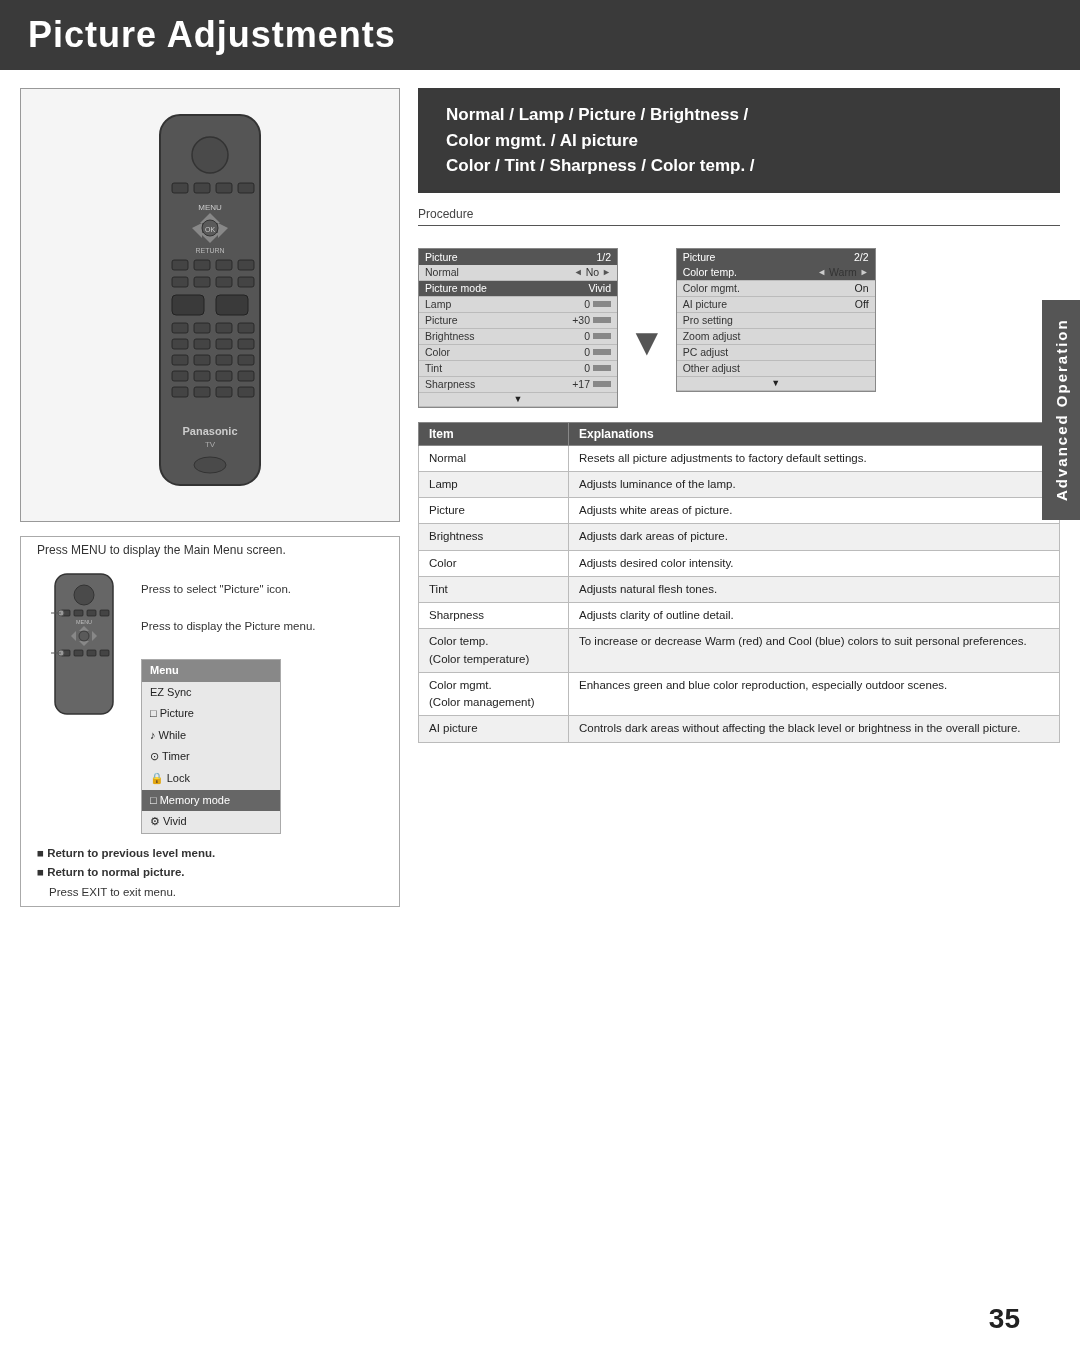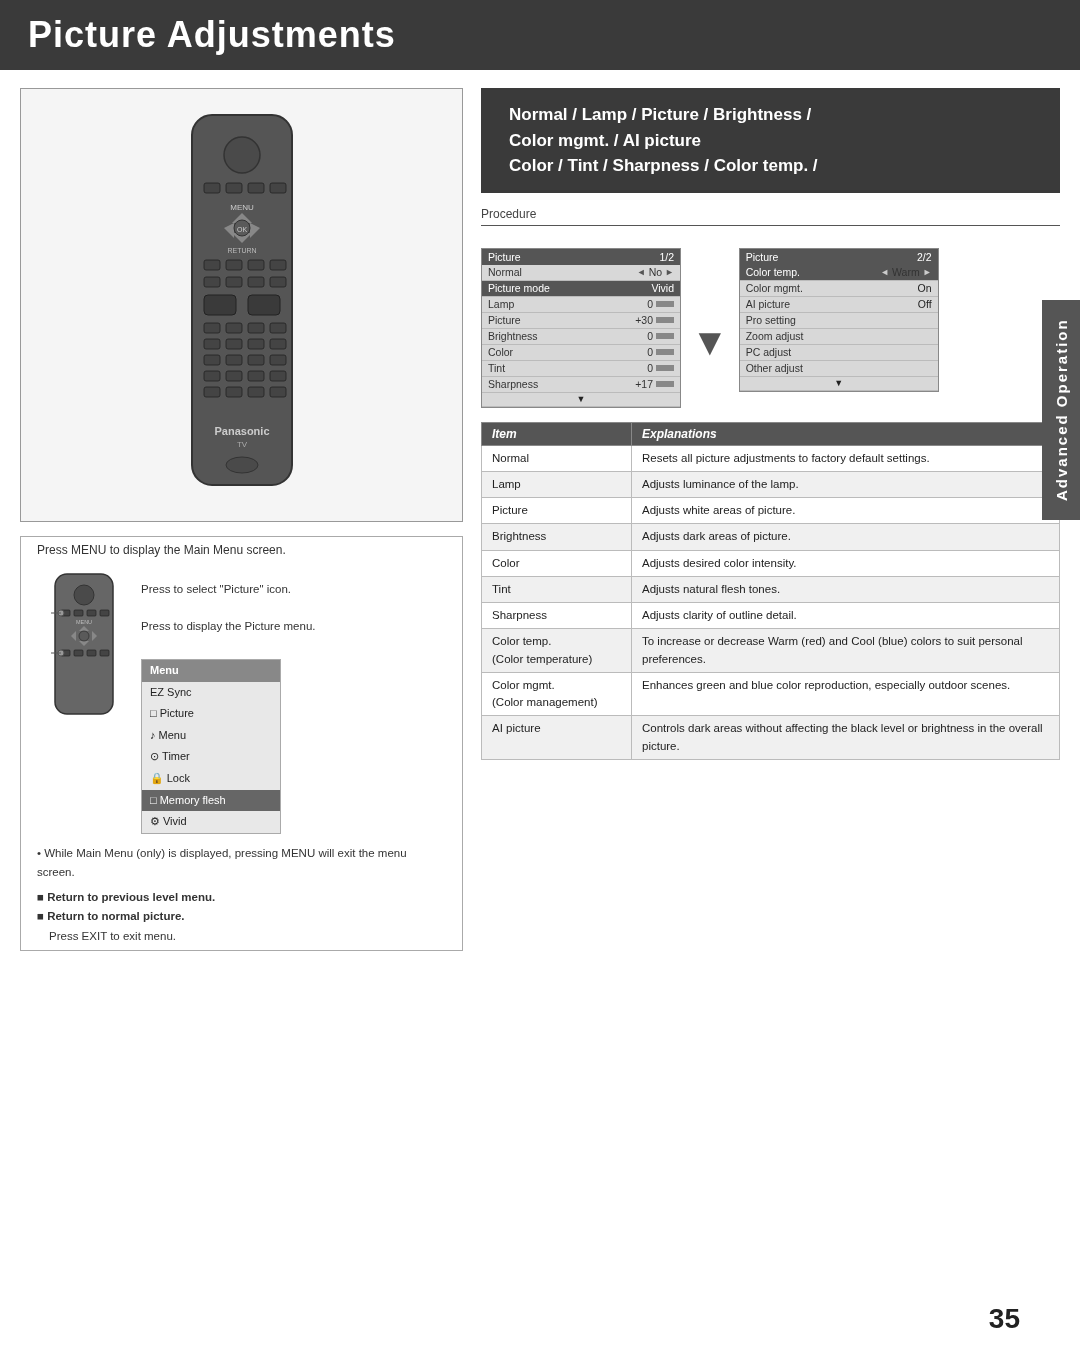--- a/index.html
+++ b/index.html
@@ -30,21 +30,21 @@
     
     .main-content {
       display: flex;
       flex-direction: row;
       padding: 18px 20px 18px 20px;
       gap: 18px;
     }
 
     
     .left-col {
-      width: 443px;
+      width: 380px;
       flex-shrink: 0;
       display: flex;
       flex-direction: column;
       gap: 14px;
     }
 
     
     .remote-box {
       border: 1.5px solid #999;
       padding: 16px;
@@ -228,21 +228,20 @@
       border-collapse: collapse;
       font-size: 11.5px;
     }
     .explanations-table th {
       background: #555;
       color: #fff;
       padding: 4px 10px;
       text-align: left;
       border: 1px solid #888;
       font-size: 12px;
-      font-style: italic;
     }
     .explanations-table td {
       padding: 4px 10px;
       vertical-align: top;
       border: 1px solid #bbb;
       line-height: 1.5;
       font-size: 11.5px;
     }
     .explanations-table tr:nth-child(even) td { background: #f0f0f0; }
     .explanations-table tr:nth-child(odd) td { background: #fff; }
@@ -421,33 +420,30 @@
             <span>Press to select "Picture" icon.</span>
           </div>
           <div>
             <span>Press to display the Picture menu.</span>
           </div>
 
           <div class="menu-list">
             <div class="menu-title">Menu</div>
             <div class="menu-item">EZ Sync</div>
             <div class="menu-item">□ Picture</div>
-            <div class="menu-item">♪ Menu</div>
+            <div class="menu-item">♪ While</div>
             <div class="menu-item">⊙ Timer</div>
             <div class="menu-item">🔒 Lock</div>
-            <div class="menu-item active">□ Memory flesh</div>
+            <div class="menu-item active">□ Memory mode</div>
             <div class="menu-item">⚙ Vivid</div>
           </div>
         </div>
       </div>
 
       <div class="bullet-notes">
-        <div>
-          • <span>While Main Menu (only) is displayed, pressing MENU will exit the menu screen.</span>
-        </div>
         <div style="margin-top:5px;">
           ■ <span class="bold">Return to previous level menu.</span>
         </div>
         <div>
           ■ <span class="bold">Return to normal picture.</span>
         </div>
         <div class="indent">Press EXIT to exit menu.</div>
       </div>
     </div>
   </div>

